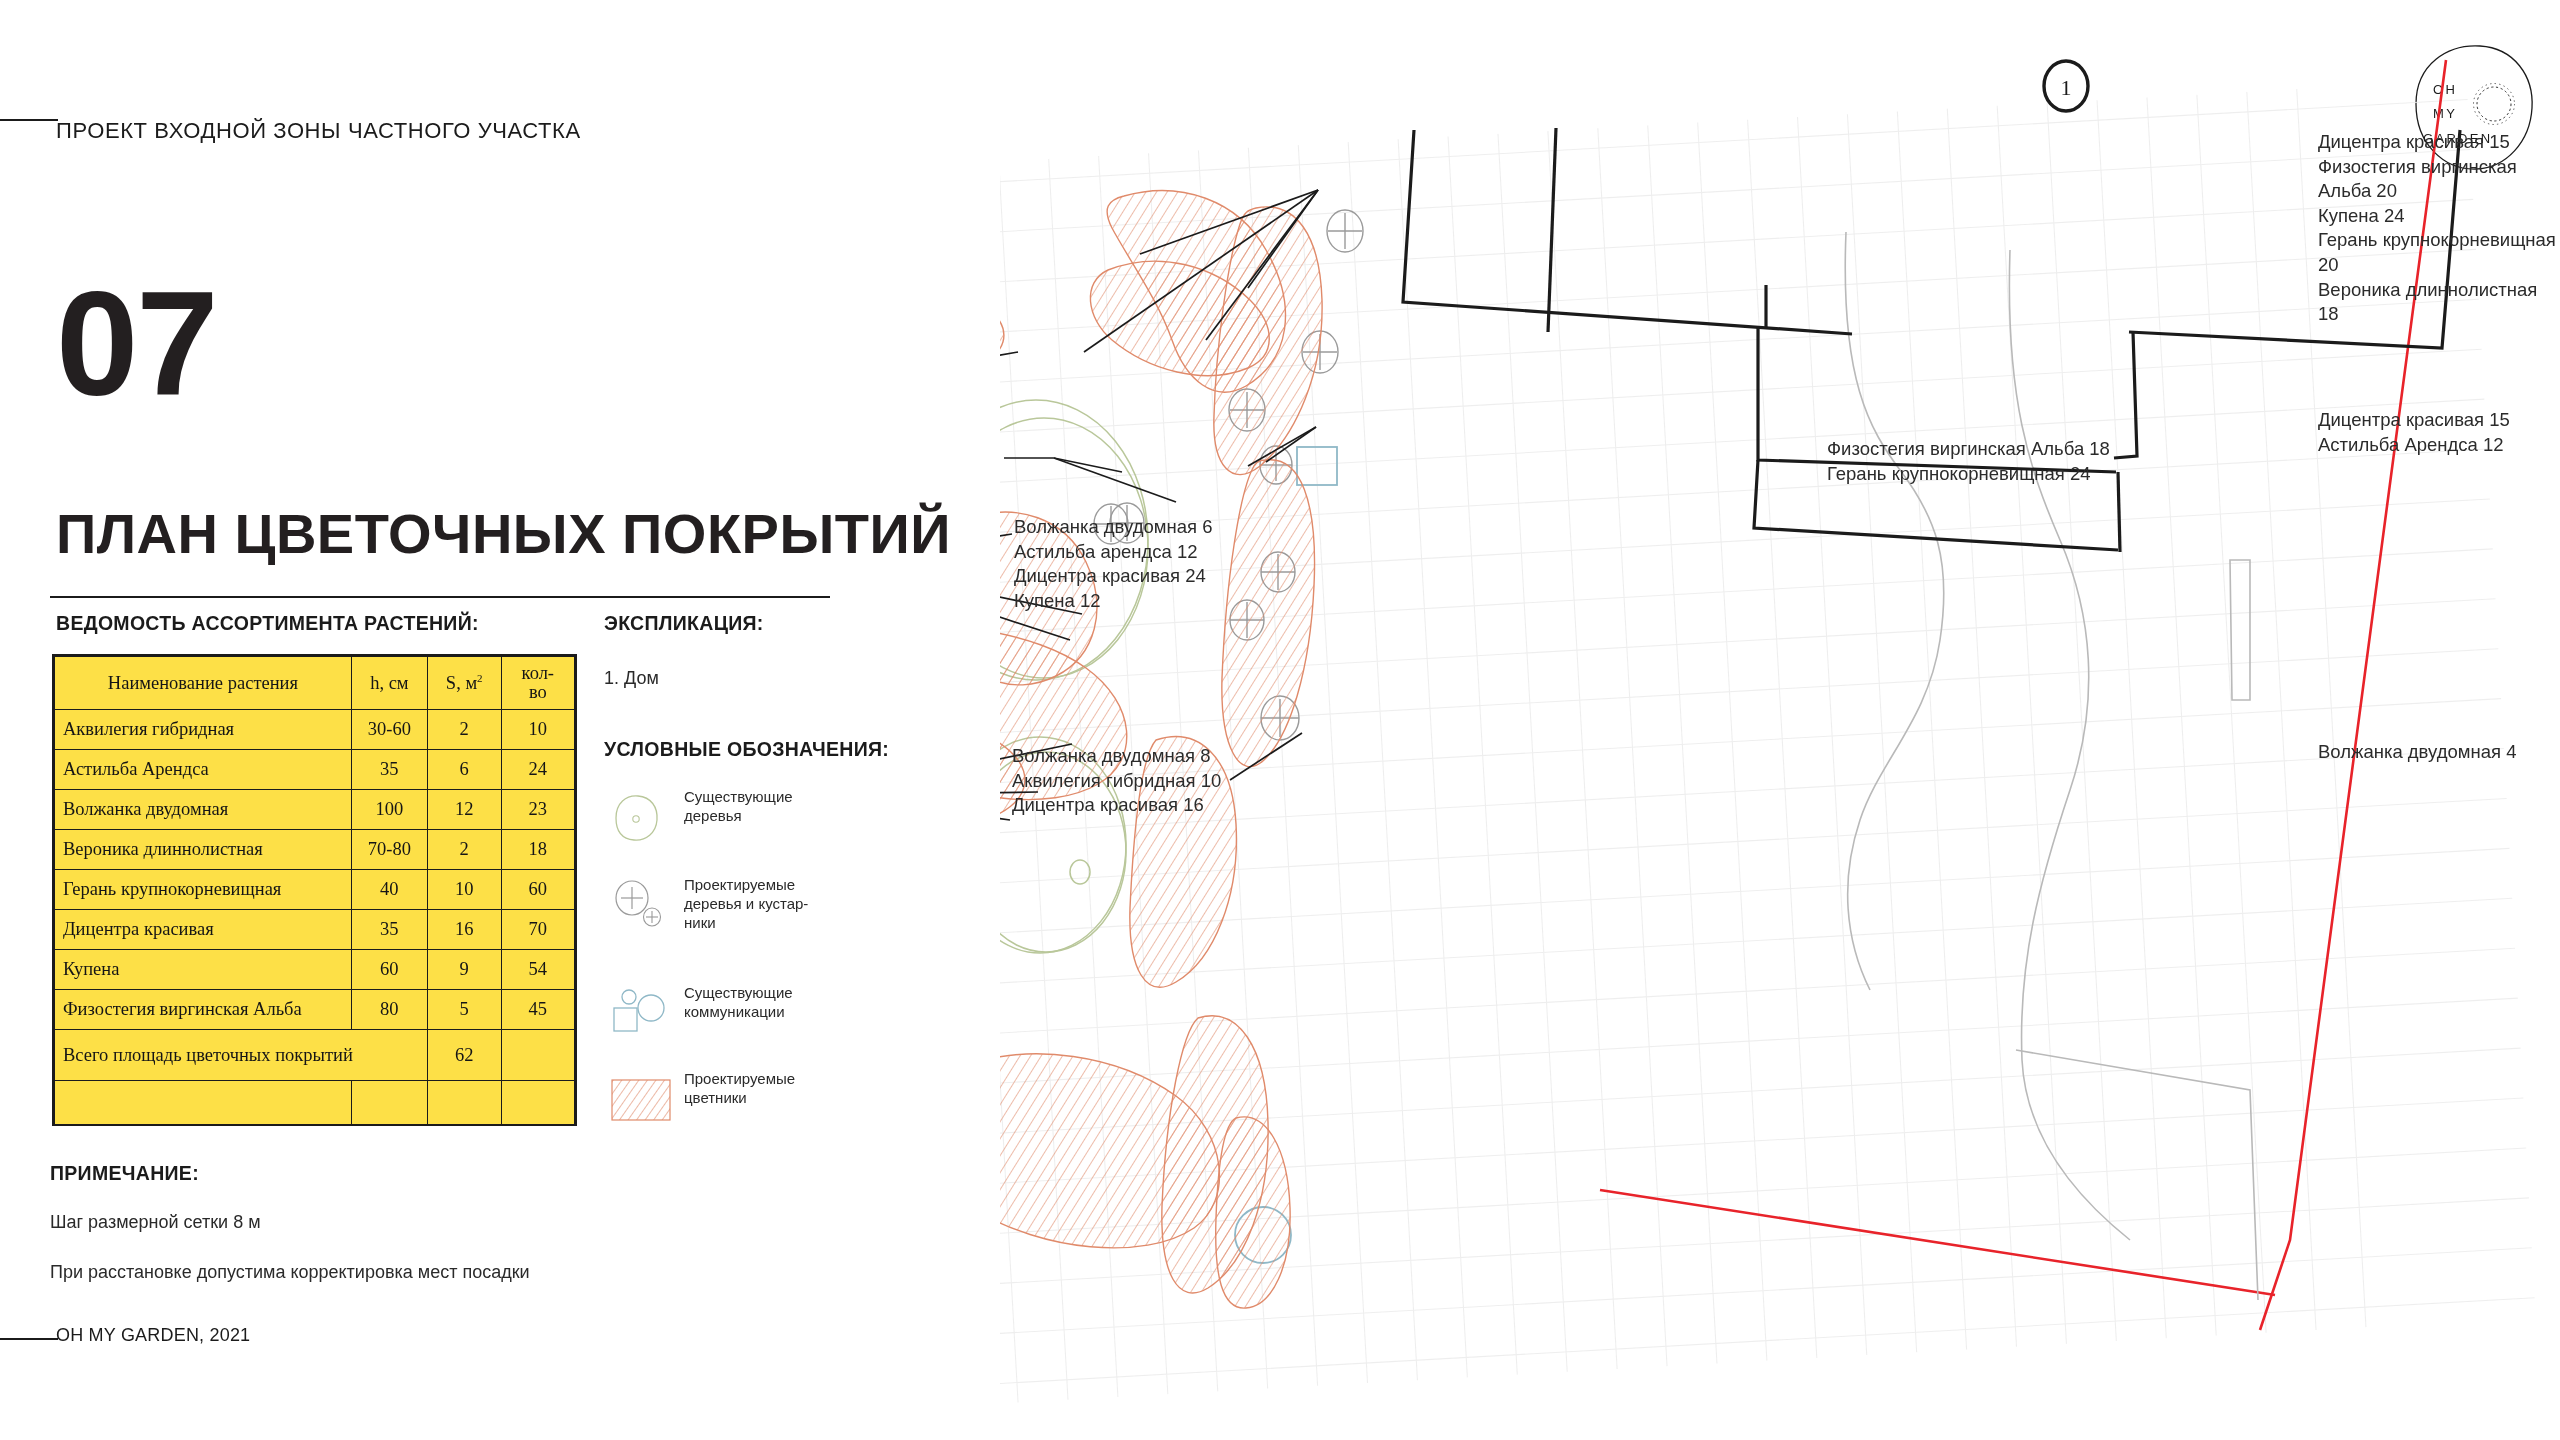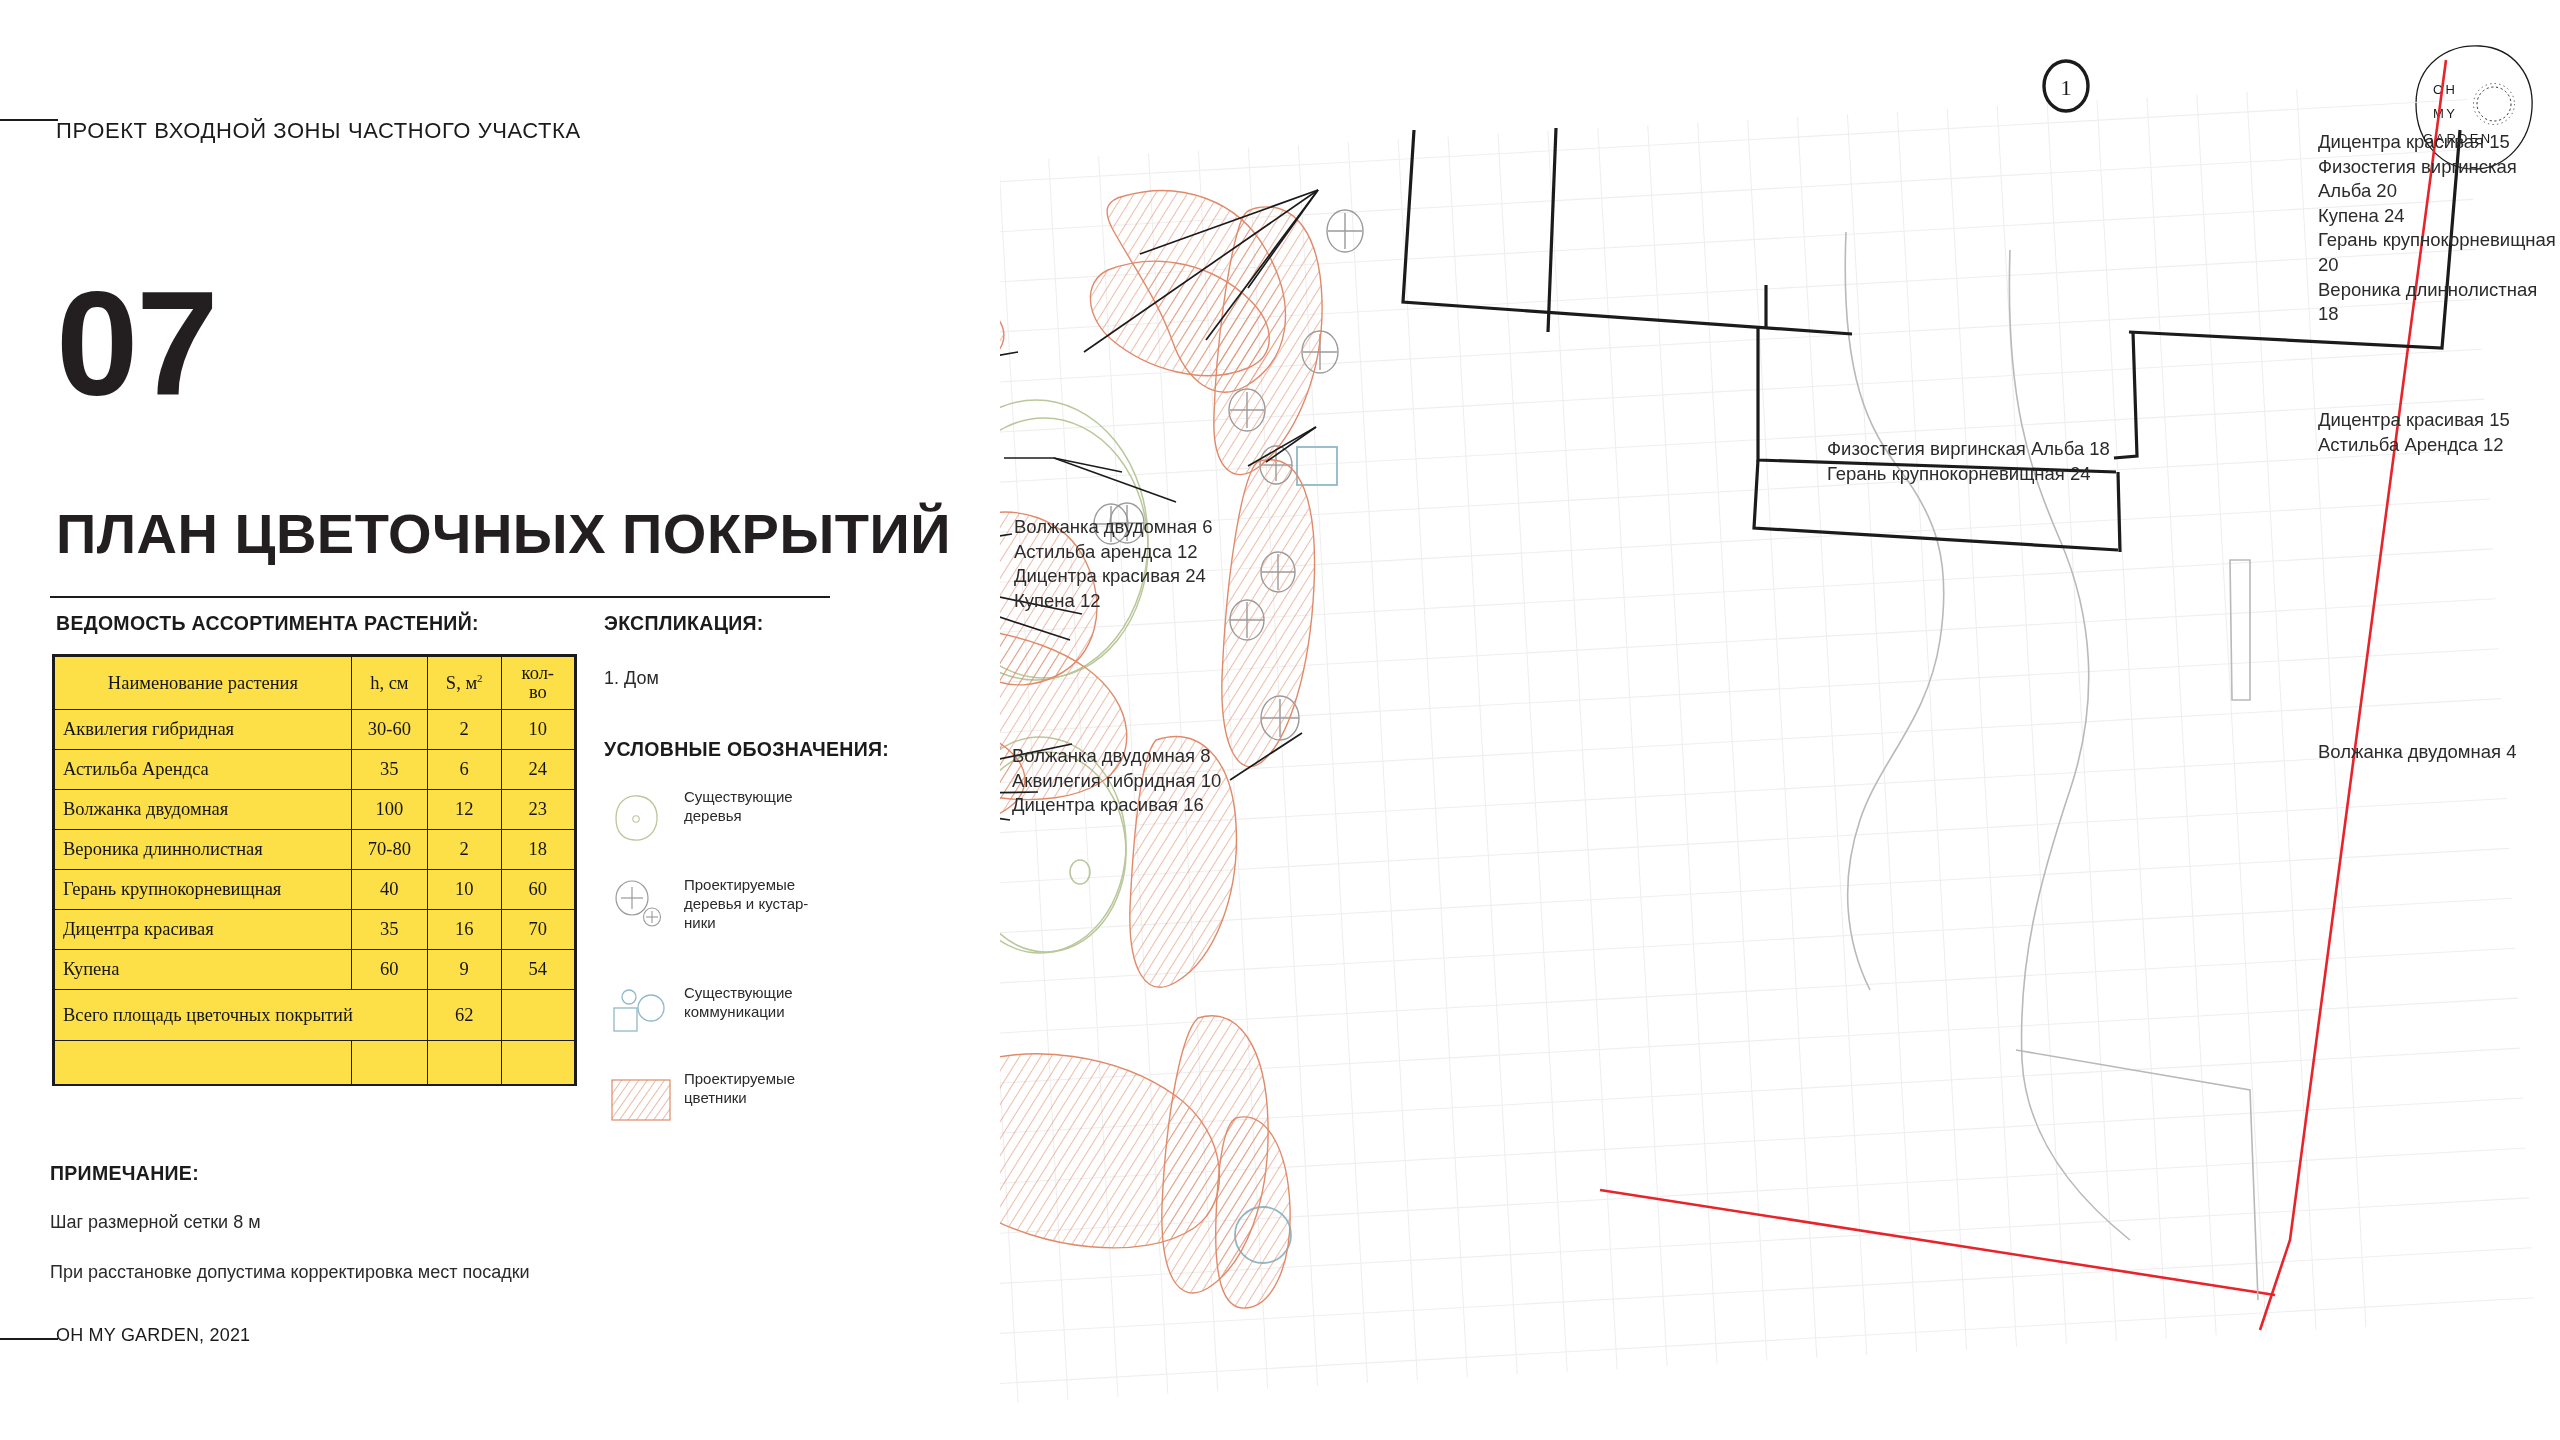--- a/index.html
+++ b/index.html
@@ -259,20 +259,26 @@
           <td class="name">Дицентра красивая</td>
           <td class="num">35</td>
           <td class="area">16</td>
           <td class="qty">70</td>
         </tr>
         <tr>
           <td class="name">Купена</td>
           <td class="num">60</td>
           <td class="area">9</td>
           <td class="qty">54</td>
+        </tr>
+        <tr>
+          <td class="name">Физостегия виргинская Альба</td>
+          <td class="num">80</td>
+          <td class="area">5</td>
+          <td class="qty">45</td>
         </tr>
 
         <tr class="total">
           <td class="name" colspan="2">Всего площадь цветочных покрытий</td>
           <td class="area">62</td>
           <td class="qty"></td>
         </tr>
         <tr class="blank">
           <td class="name"></td>
           <td class="num"></td>

